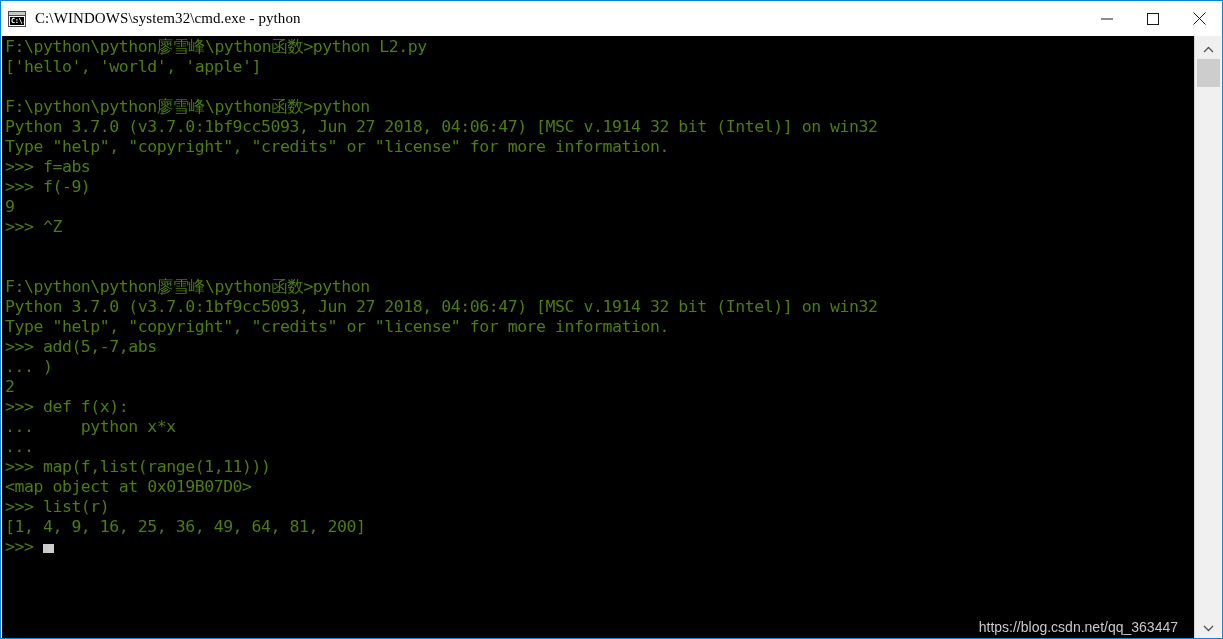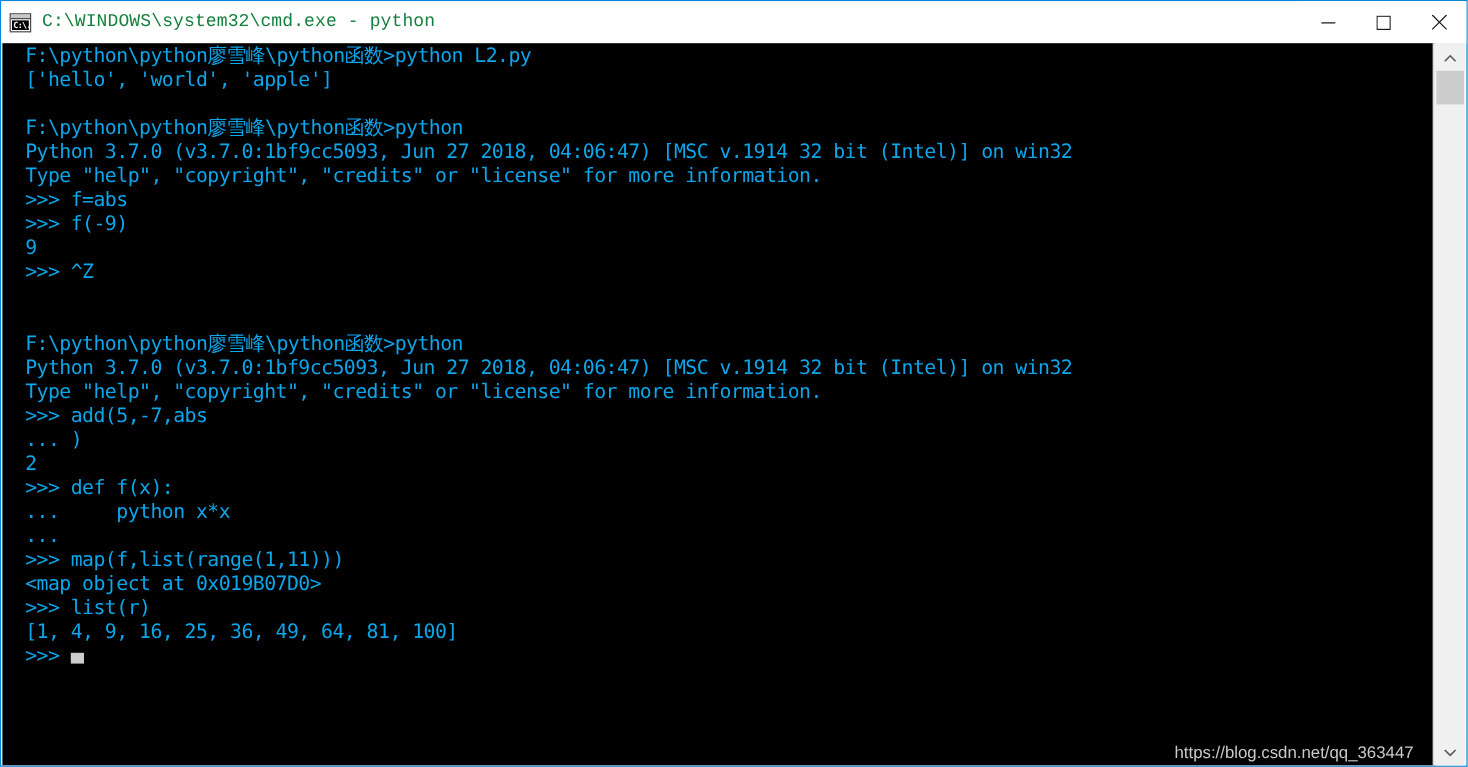--- a/index.html
+++ b/index.html
@@ -64,22 +64,22 @@
     font-family: "DejaVu Sans Mono", monospace;
     font-size: 7px;
     line-height: 9px;
     font-weight: bold;
     text-align: left;
     padding-left: 1px;
     letter-spacing: -0.5px;
   }
   .title-text {
     font-size: 15px;
-    color: #15803d;
-    font-family: Liberation Mono, monospace;
+    color: #000000;
+    font-family: Liberation Serif, serif;
     white-space: nowrap;
     letter-spacing: 0.1px;
   }
   .win-controls {
     position: absolute;
     right: 0; top: 0;
     height: 35px;
     display: flex;
   }
   .win-btn {
@@ -106,23 +106,23 @@
     position: absolute;
     left: 0;
     top: 1px;
     width: 100%;
   }
   .cline {
     font-family: "DejaVu Sans Mono", monospace;
     font-size: 16.5px;
     line-height: 20px;
     height: 20px;
-    color: #0ea5e9;
+    color: #4d7c0f;
     white-space: pre;
-    padding-left: 19px;
+    padding-left: 3px;
     letter-spacing: -0.45px;
     overflow: hidden;
   }
   .cursor-block {
     display: inline-block;
     width: 11px;
     height: 9px;
     background: #cccccc;
     vertical-align: baseline;
     position: relative;
@@ -230,21 +230,21 @@
         <div class="cline">Type "help", "copyright", "credits" or "license" for more information.</div>
         <div class="cline">&gt;&gt;&gt; add(5,-7,abs</div>
         <div class="cline">... )</div>
         <div class="cline">2</div>
         <div class="cline">&gt;&gt;&gt; def f(x):</div>
         <div class="cline">...     python x*x</div>
         <div class="cline">...</div>
         <div class="cline">&gt;&gt;&gt; map(f,list(range(1,11)))</div>
         <div class="cline">&lt;map object at 0x019B07D0&gt;</div>
         <div class="cline">&gt;&gt;&gt; list(r)</div>
-        <div class="cline">[1, 4, 9, 16, 25, 36, 49, 64, 81, 100]</div>
+        <div class="cline">[1, 4, 9, 16, 25, 36, 49, 64, 81, 200]</div>
         <div class="cline"><span>&gt;&gt;&gt; </span><span class="cursor-block"></span></div>
       </div>
     <div class="watermark">https://blog.csdn.net/qq_363447</div>
   </div>
 
   <div class="scrollbar">
     <div class="sb-arrow up">
       <span>
         <svg width="11" height="7" viewBox="0 0 11 7">
           <polyline points="1,6 5.5,1.5 10,6" fill="none" stroke="#555555" stroke-width="1.3"></polyline>

